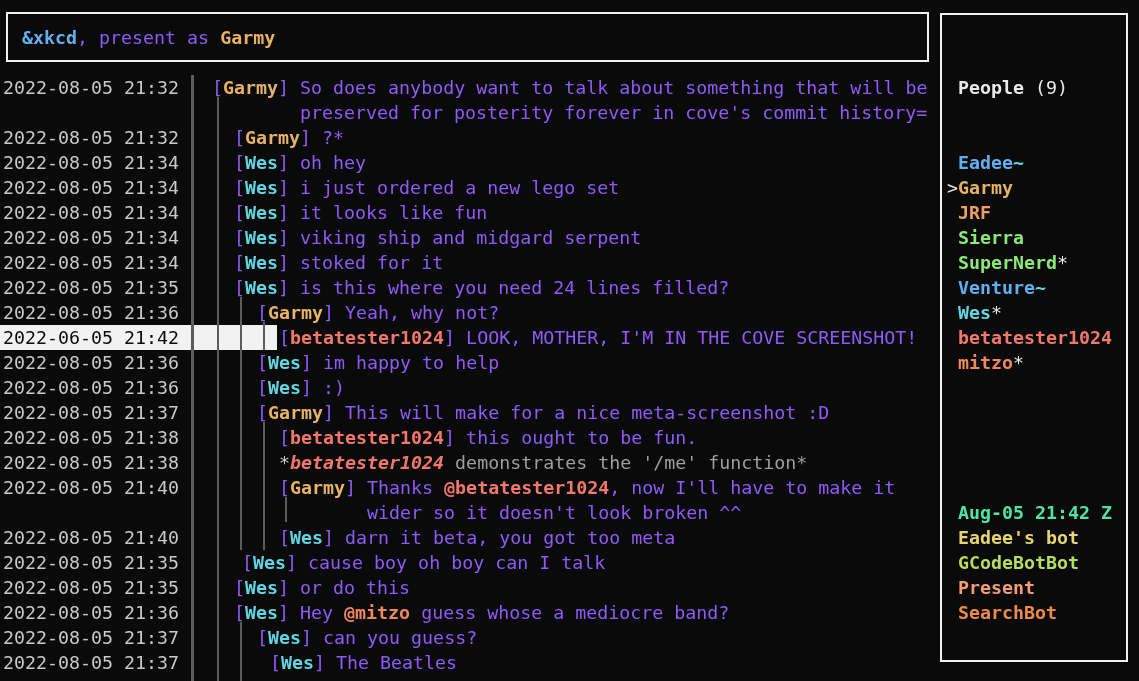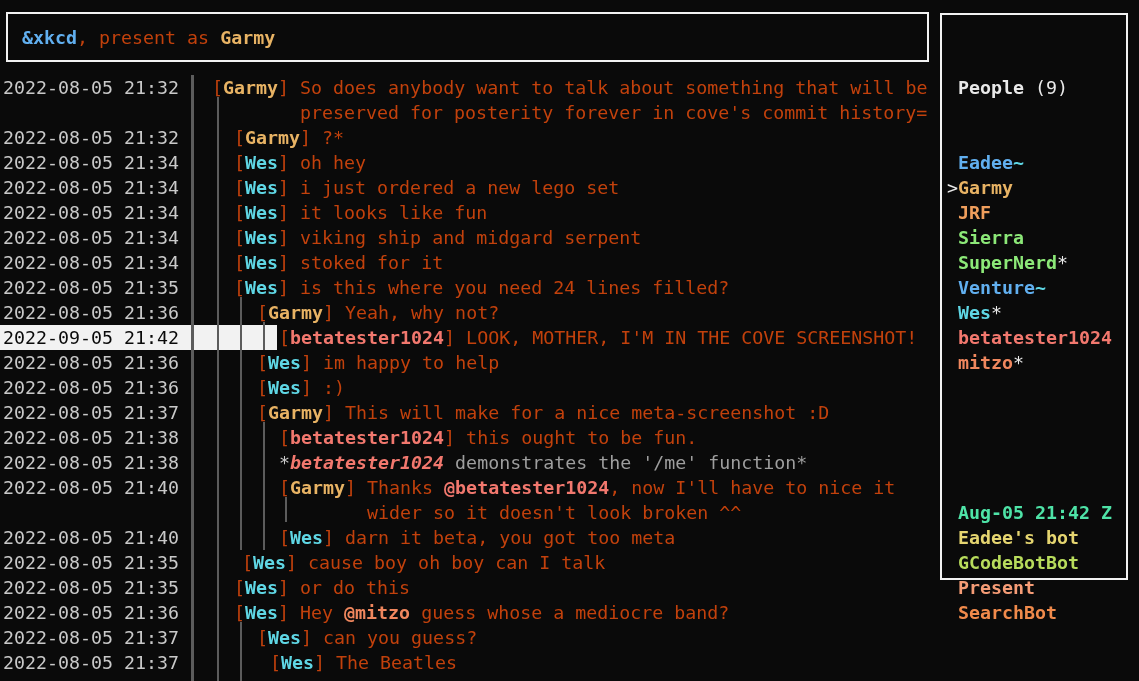--- a/index.html
+++ b/index.html
@@ -17,30 +17,30 @@
   
   .chat{position:absolute;left:0;top:75px;width:940px;height:606px;overflow:hidden;}
   .row{position:absolute;left:0;width:1108px;height:25px;white-space:pre;}
   .hl-band{position:absolute;left:0;top:0;height:25px;background:#f2f2f2;z-index:1;}
   .ts{position:absolute;left:3px;top:0;color:#c9c9c9;z-index:2;}
   .row.hl .ts{color:#0a0a0a;}
   .msg{position:absolute;top:0;z-index:2;}
   .tline{position:absolute;background:#5c5c5c;z-index:3;}
   
   .sidebar{
-    position:absolute;left:940px;top:13px;width:188px;height:567px;
+    position:absolute;left:940px;top:13px;width:188px;height:649px;
     box-sizing:border-box;border:2px solid #f2f2f2;background:#0a0a0a;
     padding:10px 0 7px 16px;white-space:pre;
   }
   .srow{position:relative;height:25px;}
   .marker{position:absolute;left:-11px;color:#e9e9e9;}
   .sec-count{color:#e9e9e9;font-weight:normal;}
   .sec-title{color:#e9e9e9;font-weight:bold;}
   
-  .k-p{color:#c2410c;}
+  .k-p{color:#8b5cf6;}
   .k-garmy{color:#e8b364;font-weight:bold;}
   .k-wes{color:#5fd7e5;font-weight:bold;}
   .k-beta{color:#f2786e;font-weight:bold;}
   .k-mitzo{color:#f0875e;font-weight:bold;}
   .k-me{color:#9e9e9e;}
   .k-mename{color:#f2786e;font-weight:bold;font-style:italic;}
   .k-mestar{color:#c9c9c9;font-style:italic;}
   .k-blue{color:#61afef;font-weight:bold;}
   .k-cyan{color:#5fd7e5;font-weight:bold;}
   .k-gold{color:#e8b364;font-weight:bold;}
@@ -65,27 +65,27 @@
     <div class="row" style="top: 0px;"><span class="ts">2022-08-05 21:32</span><span class="msg" style="left: 212px;"><span class="k-p">[</span><span class="k-garmy">Garmy</span><span class="k-p">] So does anybody want to talk about something that will be</span></span></div>
     <div class="row" style="top: 25px;"><span class="msg" style="left: 300px;"><span class="k-p">preserved for posterity forever in cove's commit history=</span></span></div>
     <div class="row" style="top: 50px;"><span class="ts">2022-08-05 21:32</span><span class="msg" style="left: 234px;"><span class="k-p">[</span><span class="k-garmy">Garmy</span><span class="k-p">] ?*</span></span></div>
     <div class="row" style="top: 75px;"><span class="ts">2022-08-05 21:34</span><span class="msg" style="left: 234px;"><span class="k-p">[</span><span class="k-wes">Wes</span><span class="k-p">] oh hey</span></span></div>
     <div class="row" style="top: 100px;"><span class="ts">2022-08-05 21:34</span><span class="msg" style="left: 234px;"><span class="k-p">[</span><span class="k-wes">Wes</span><span class="k-p">] i just ordered a new lego set</span></span></div>
     <div class="row" style="top: 125px;"><span class="ts">2022-08-05 21:34</span><span class="msg" style="left: 234px;"><span class="k-p">[</span><span class="k-wes">Wes</span><span class="k-p">] it looks like fun</span></span></div>
     <div class="row" style="top: 150px;"><span class="ts">2022-08-05 21:34</span><span class="msg" style="left: 234px;"><span class="k-p">[</span><span class="k-wes">Wes</span><span class="k-p">] viking ship and midgard serpent</span></span></div>
     <div class="row" style="top: 175px;"><span class="ts">2022-08-05 21:34</span><span class="msg" style="left: 234px;"><span class="k-p">[</span><span class="k-wes">Wes</span><span class="k-p">] stoked for it</span></span></div>
     <div class="row" style="top: 200px;"><span class="ts">2022-08-05 21:35</span><span class="msg" style="left: 234px;"><span class="k-p">[</span><span class="k-wes">Wes</span><span class="k-p">] is this where you need 24 lines filled?</span></span></div>
     <div class="row" style="top: 225px;"><span class="ts">2022-08-05 21:36</span><span class="msg" style="left: 257px;"><span class="k-p">[</span><span class="k-garmy">Garmy</span><span class="k-p">] Yeah, why not?</span></span></div>
-    <div class="row hl" style="top: 250px;"><div class="hl-band" style="width: 277px;"></div><span class="ts">2022-09-05 21:42</span><span class="msg" style="left: 279px;"><span class="k-p">[</span><span class="k-beta">betatester1024</span><span class="k-p">] LOOK, MOTHER, I'M IN THE COVE SCREENSHOT!</span></span></div>
+    <div class="row hl" style="top: 250px;"><div class="hl-band" style="width: 277px;"></div><span class="ts">2022-06-05 21:42</span><span class="msg" style="left: 279px;"><span class="k-p">[</span><span class="k-beta">betatester1024</span><span class="k-p">] LOOK, MOTHER, I'M IN THE COVE SCREENSHOT!</span></span></div>
     <div class="row" style="top: 275px;"><span class="ts">2022-08-05 21:36</span><span class="msg" style="left: 257px;"><span class="k-p">[</span><span class="k-wes">Wes</span><span class="k-p">] im happy to help</span></span></div>
     <div class="row" style="top: 300px;"><span class="ts">2022-08-05 21:36</span><span class="msg" style="left: 257px;"><span class="k-p">[</span><span class="k-wes">Wes</span><span class="k-p">] :)</span></span></div>
     <div class="row" style="top: 325px;"><span class="ts">2022-08-05 21:37</span><span class="msg" style="left: 257px;"><span class="k-p">[</span><span class="k-garmy">Garmy</span><span class="k-p">] This will make for a nice meta-screenshot :D</span></span></div>
     <div class="row" style="top: 350px;"><span class="ts">2022-08-05 21:38</span><span class="msg" style="left: 279px;"><span class="k-p">[</span><span class="k-beta">betatester1024</span><span class="k-p">] this ought to be fun.</span></span></div>
     <div class="row" style="top: 375px;"><span class="ts">2022-08-05 21:38</span><span class="msg" style="left: 279px;"><span class="k-mestar">*</span><span class="k-mename">betatester1024</span><span class="k-me"> demonstrates the '/me' function*</span></span></div>
-    <div class="row" style="top: 400px;"><span class="ts">2022-08-05 21:40</span><span class="msg" style="left: 279px;"><span class="k-p">[</span><span class="k-garmy">Garmy</span><span class="k-p">] Thanks </span><span class="k-beta">@betatester1024</span><span class="k-p">, now I'll have to nice it</span></span></div>
+    <div class="row" style="top: 400px;"><span class="ts">2022-08-05 21:40</span><span class="msg" style="left: 279px;"><span class="k-p">[</span><span class="k-garmy">Garmy</span><span class="k-p">] Thanks </span><span class="k-beta">@betatester1024</span><span class="k-p">, now I'll have to make it</span></span></div>
     <div class="row" style="top: 425px;"><span class="msg" style="left: 367px;"><span class="k-p">wider so it doesn't look broken ^^</span></span></div>
     <div class="row" style="top: 450px;"><span class="ts">2022-08-05 21:40</span><span class="msg" style="left: 279px;"><span class="k-p">[</span><span class="k-wes">Wes</span><span class="k-p">] darn it beta, you got too meta</span></span></div>
     <div class="row" style="top: 475px;"><span class="ts">2022-08-05 21:35</span><span class="msg" style="left: 242px;"><span class="k-p">[</span><span class="k-wes">Wes</span><span class="k-p">] cause boy oh boy can I talk</span></span></div>
     <div class="row" style="top: 500px;"><span class="ts">2022-08-05 21:35</span><span class="msg" style="left: 234px;"><span class="k-p">[</span><span class="k-wes">Wes</span><span class="k-p">] or do this</span></span></div>
     <div class="row" style="top: 525px;"><span class="ts">2022-08-05 21:36</span><span class="msg" style="left: 234px;"><span class="k-p">[</span><span class="k-wes">Wes</span><span class="k-p">] Hey </span><span class="k-mitzo">@mitzo</span><span class="k-p"> guess whose a mediocre band?</span></span></div>
     <div class="row" style="top: 550px;"><span class="ts">2022-08-05 21:37</span><span class="msg" style="left: 257px;"><span class="k-p">[</span><span class="k-wes">Wes</span><span class="k-p">] can you guess?</span></span></div>
     <div class="row" style="top: 575px;"><span class="ts">2022-08-05 21:37</span><span class="msg" style="left: 270px;"><span class="k-p">[</span><span class="k-wes">Wes</span><span class="k-p">] The Beatles</span></span></div>
     <div class="tline" style="left: 191px; top: 0px; height: 606px; width: 3px;"></div>
     <div class="tline" style="left: 217px; top: 22px; height: 584px; width: 2px;"></div>
     <div class="tline" style="left: 240px; top: 222px; height: 253px; width: 2px;"></div>

